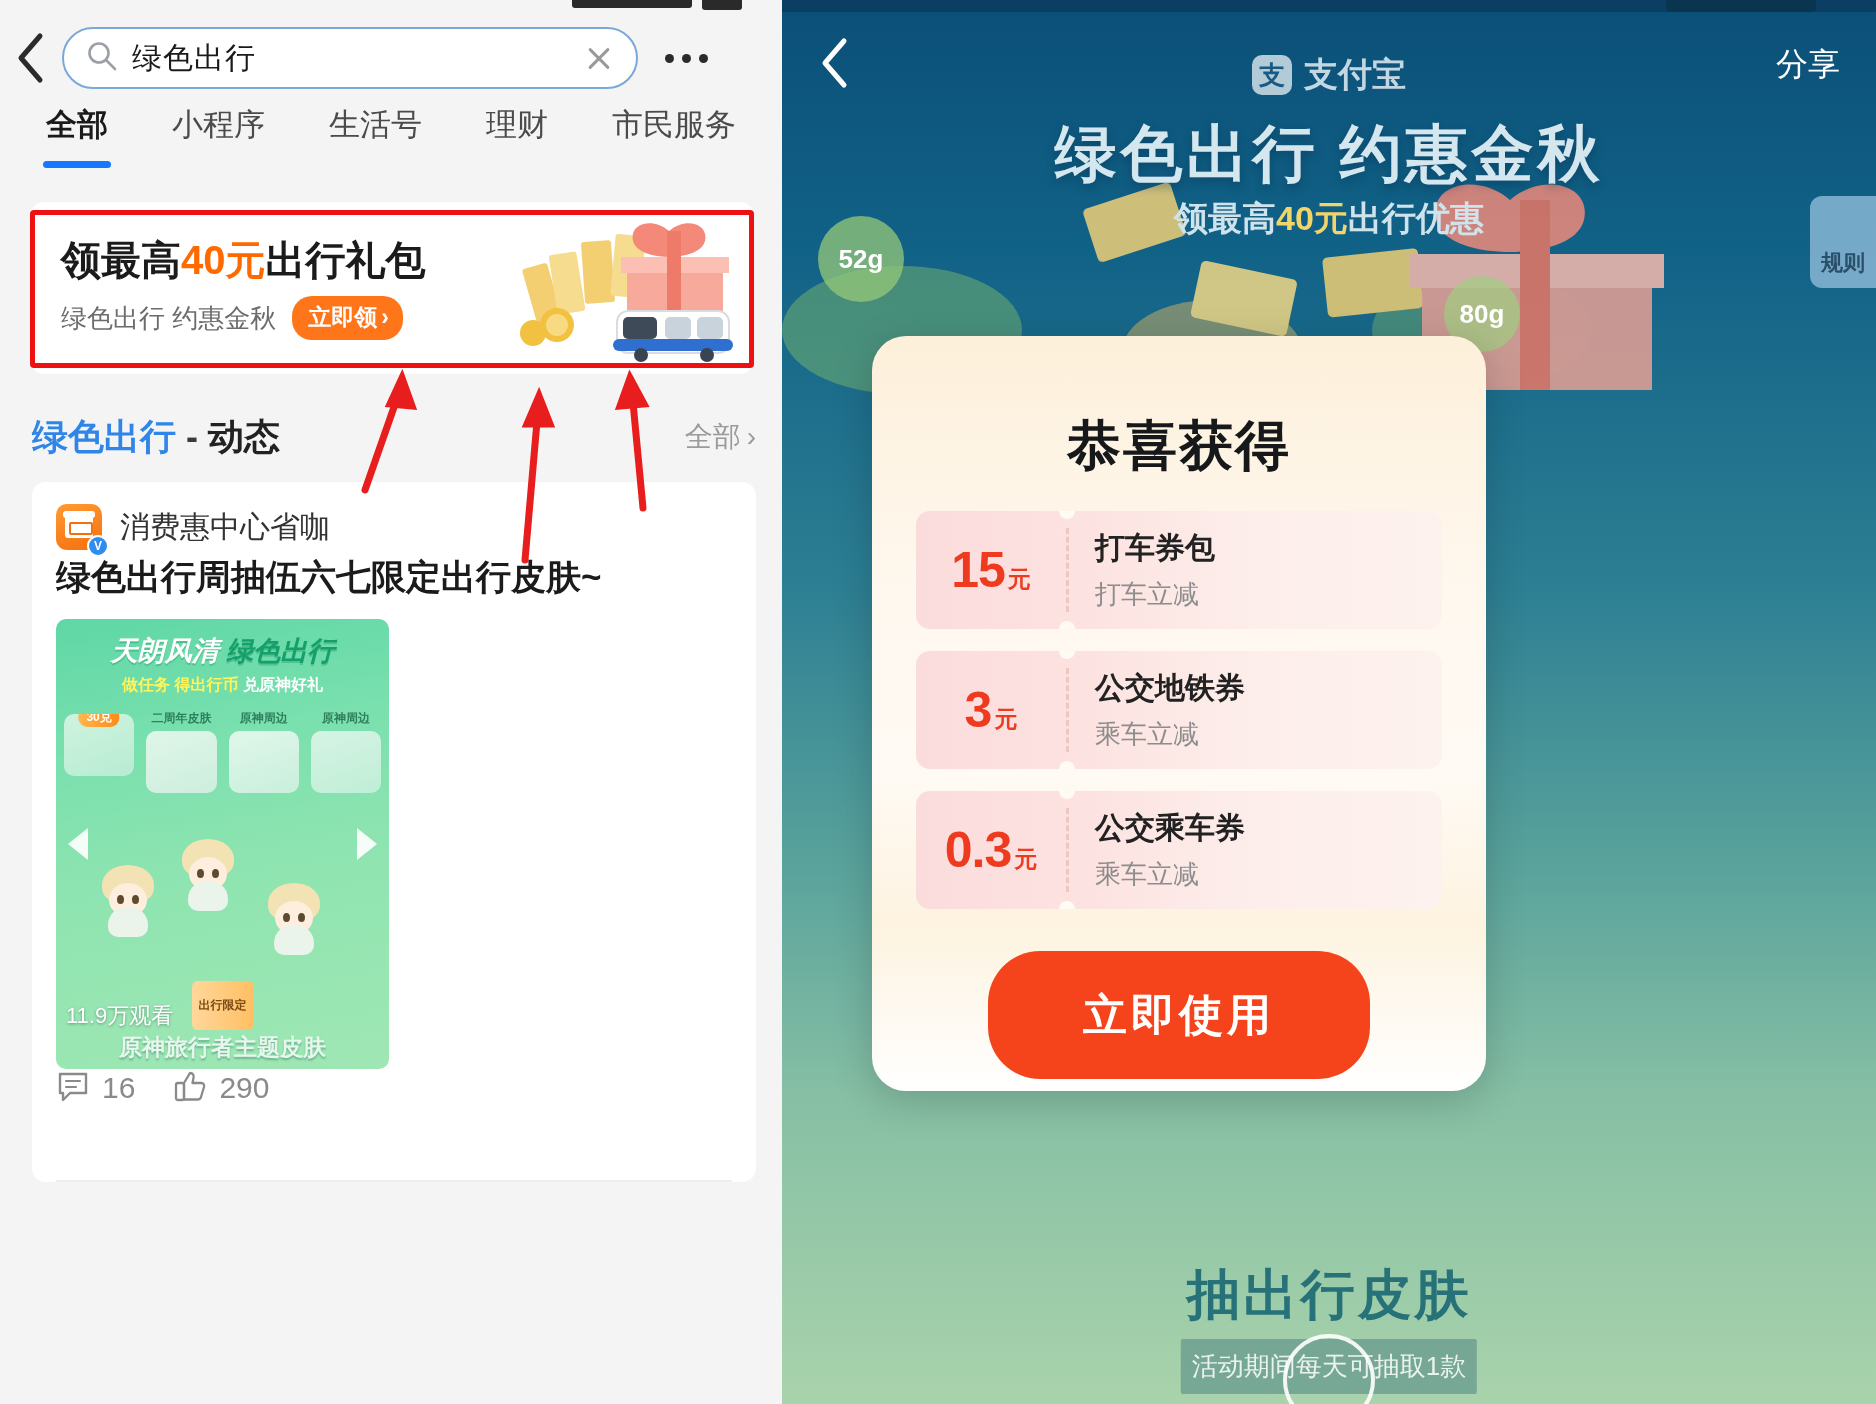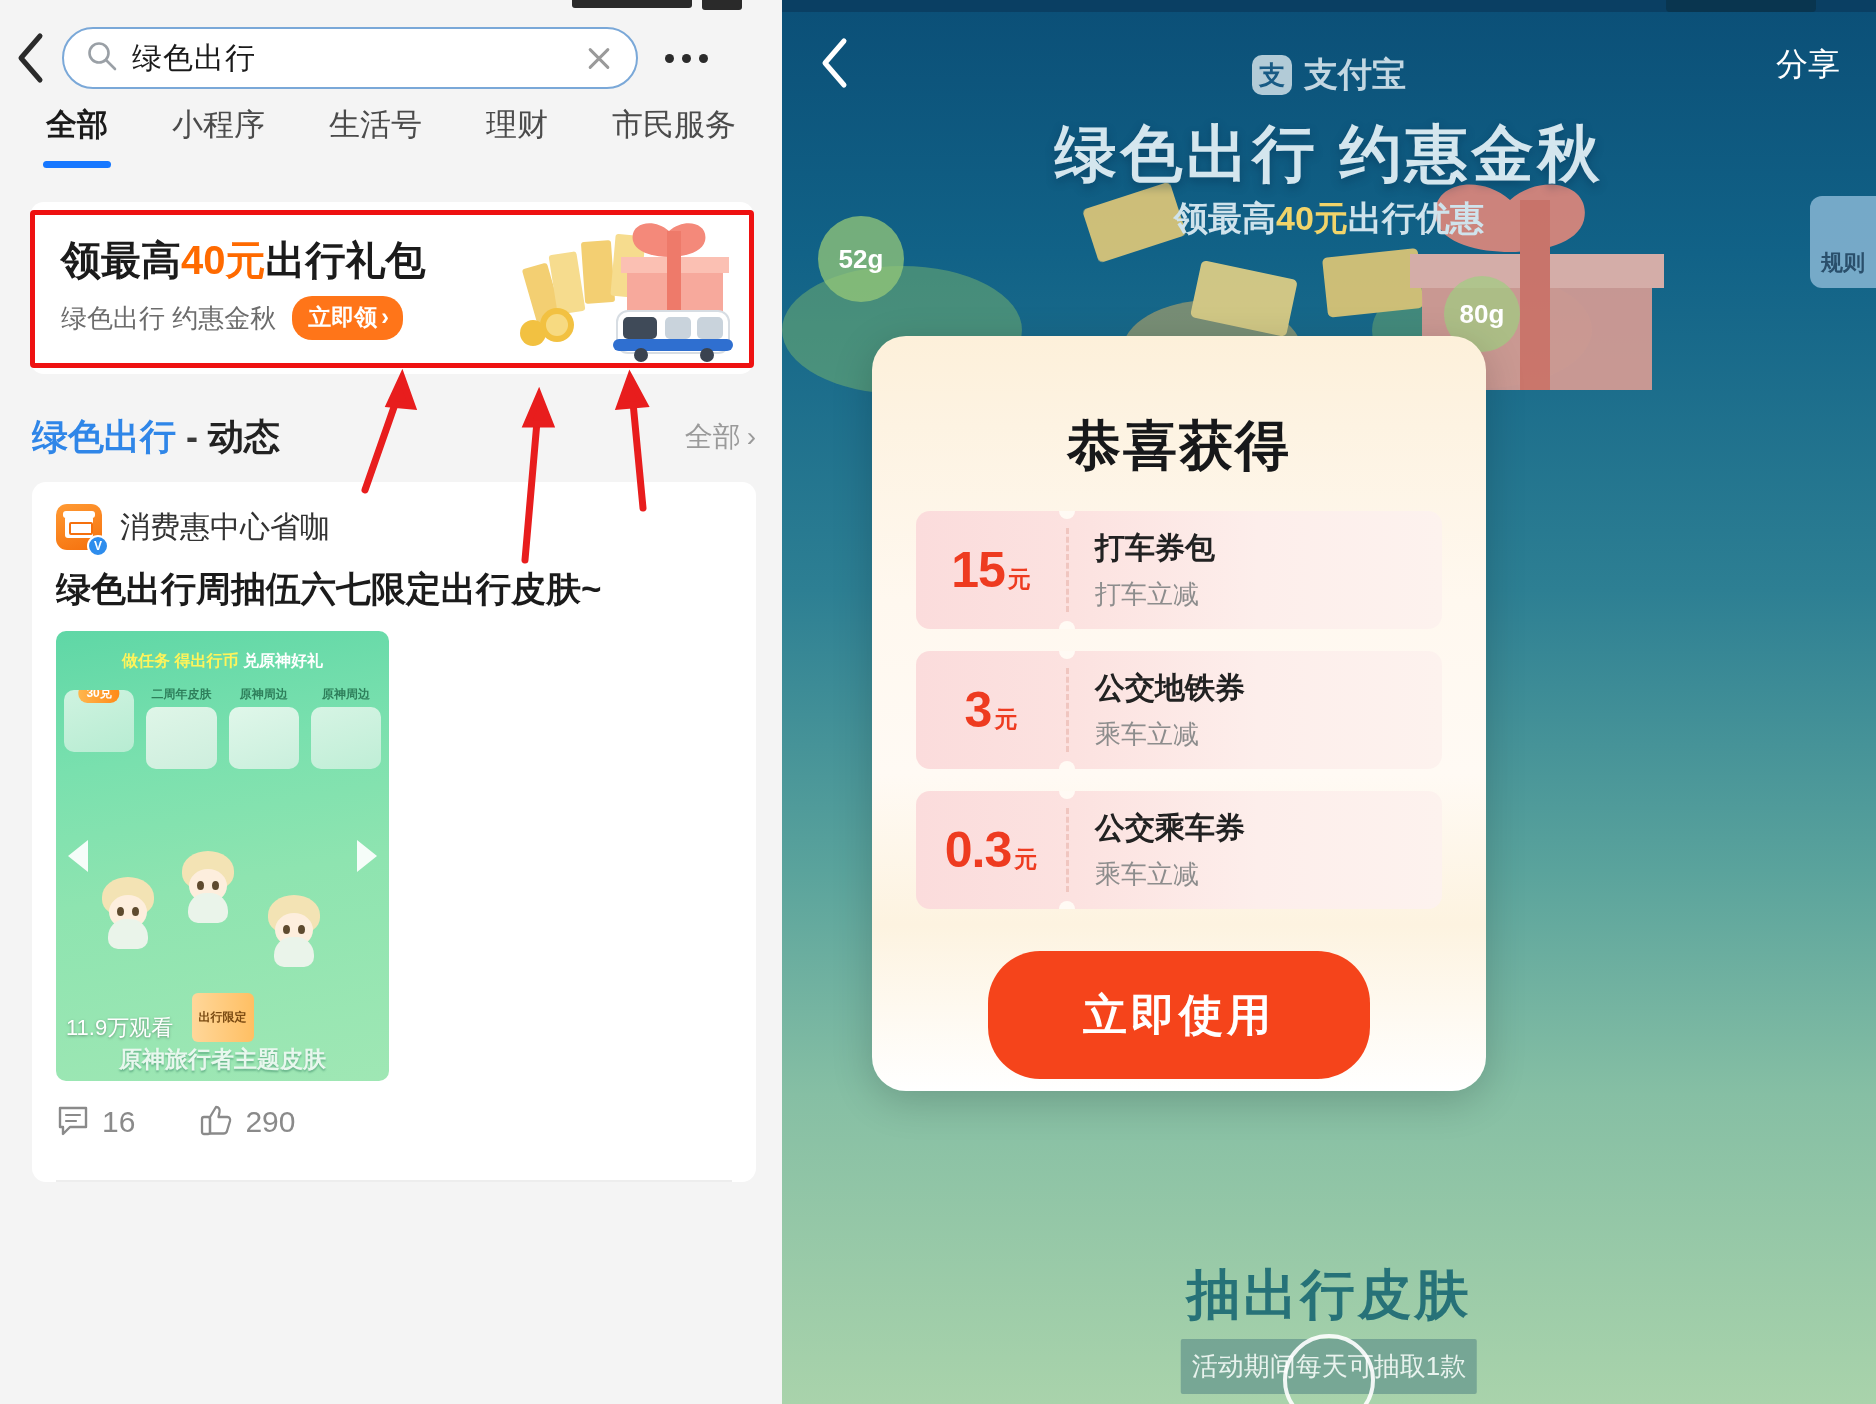--- a/index.html
+++ b/index.html
@@ -116,21 +116,21 @@
   }
   .author-avatar .shop { width: 28px; height: 22px; background:#fff; border-radius:3px; position:relative;}
   .author-avatar .shop::before{content:"";position:absolute;top:-5px;left:-2px;width:32px;height:7px;background:#fff;border-radius:3px;}
   .author-avatar .shop::after{content:"";position:absolute;bottom:3px;left:4px;width:20px;height:9px;border:2px solid #f5700d;border-radius:2px;}
   .verified {
     position:absolute; right:-7px; bottom:-7px; width:22px;height:22px;border-radius:50%;
     background:#2e8ded; border:2px solid #fff; color:#fff; font-size:12px; font-weight:bold;
     display:flex; align-items:center;justify-content:center;
   }
   .author-name { font-size: 30px; color: #333; white-space: nowrap;}
-  .feed-title { margin-top: 16px; font-size: 35px; font-weight: bold; color: #1b1b1b; white-space: nowrap;}
+  .feed-title { margin-top: 4px; font-size: 35px; font-weight: bold; color: #1b1b1b; white-space: nowrap;}
 
   .feed-media {
     position: relative; margin-top: 18px; width: 333px; height: 450px;
     border-radius: 10px; overflow: hidden;
     background: linear-gradient(170deg,#5fd7a6 0%, #79e0ae 28%, #8ee4b0 55%, #9fe7b4 100%);
   }
   .fm-head { padding: 14px 10px 0 10px; text-align: center; }
   .fm-h1 { font-size: 27px; font-weight: bold; color: #ffffff; letter-spacing: 0px; white-space: nowrap;
            text-shadow: 0 2px 0 rgba(32,140,96,.35); font-style: italic;}
   .fm-h1 .g { color: #14a06a; }
@@ -167,21 +167,21 @@
     text-shadow: 0 1px 3px rgba(0,0,0,.35); white-space: nowrap; z-index:4;
   }
   .fm-foot {
     position:absolute; left:0; right:0; bottom:6px; text-align:center;
   }
   .fm-tag { display:inline-block; background:linear-gradient(90deg,#ffd79a,#ffbf63); color:#7a4a12;
             font-size:12px; font-weight:bold; border-radius:6px; padding:16px 7px; white-space:nowrap;}
   .fm-foot-title { margin-top: 2px; font-size: 23px; font-weight:bold; color:#e8f7ee; white-space:nowrap;
                    text-shadow: 0 2px 2px rgba(40,120,88,.45); }
 
-  .feed-stats { display: flex; align-items: flex-end; gap: 64px; margin-top: 22px; }
+  .feed-stats { display: flex; align-items: flex-end; gap: 38px; }
   .stat { display: flex; align-items: center; gap: 12px; cursor: pointer;}
   .stat-num { font-size: 30px; color: #8a8a8a; }
   .feed-divider { position:absolute; left: 24px; right: 24px; bottom: 0; height: 2px; background: #ededed; }
 
   
   .annot { position: absolute; inset: 0; pointer-events: none; }
 
   
   .right-panel {
     position: relative; width: 1094px; height: 1404px; overflow: hidden;
@@ -392,20 +392,24 @@
           <div class="shop"></div>
           <div class="verified">V</div>
         </div>
         <div class="author-name">消费惠中心省咖</div>
       </div>
 
       <div class="feed-title">绿色出行周抽伍六七限定出行皮肤~</div>
 
       <div class="feed-media">
         <div class="fm-head">
+          <div class="fm-h1">
+            <span>天朗风清</span>
+            <span class="g">绿色出行</span>
+          </div>
           <div class="fm-h2">
             <span class="y">做任务</span>
             <span class="y">得出行币</span>
             <span class="w">兑原神好礼</span>
           </div>
         </div>
 
         <div class="fm-cards">
           <div class="fm-col">
             <div class="fm-label"></div>

